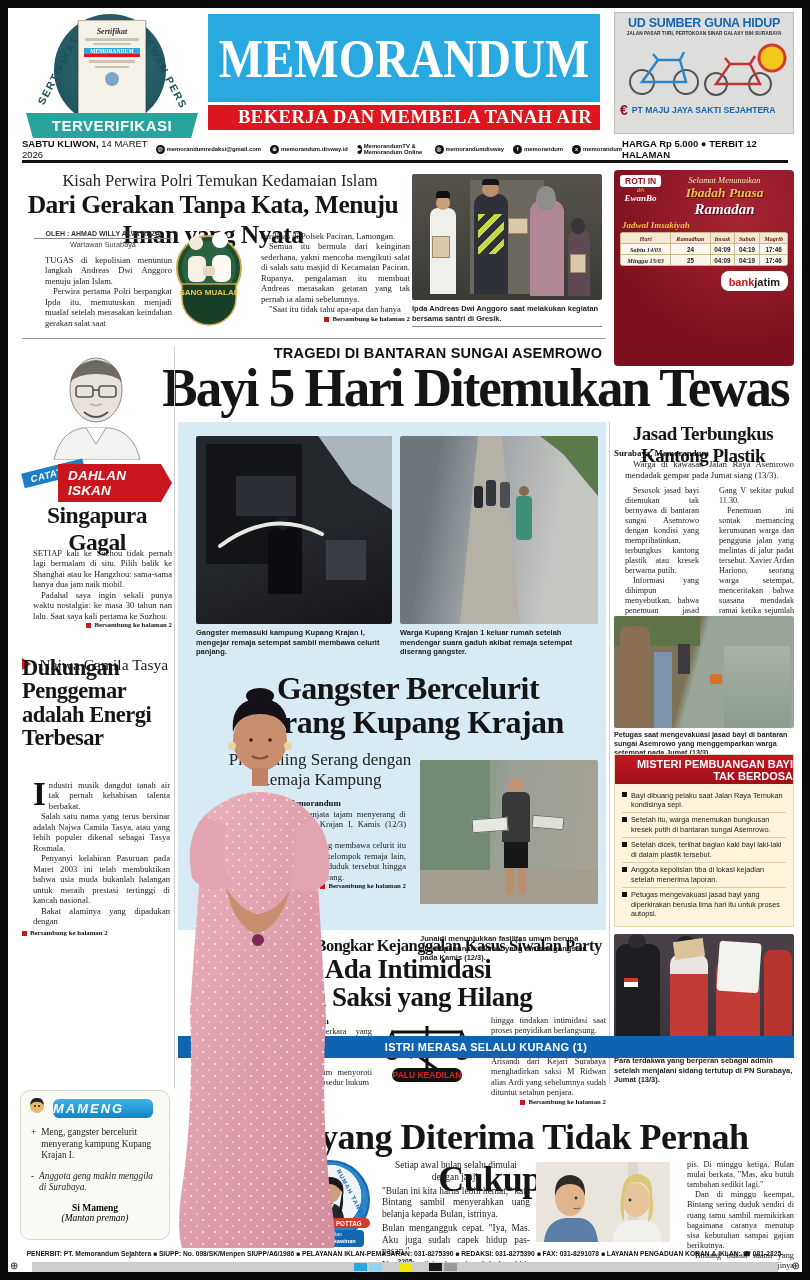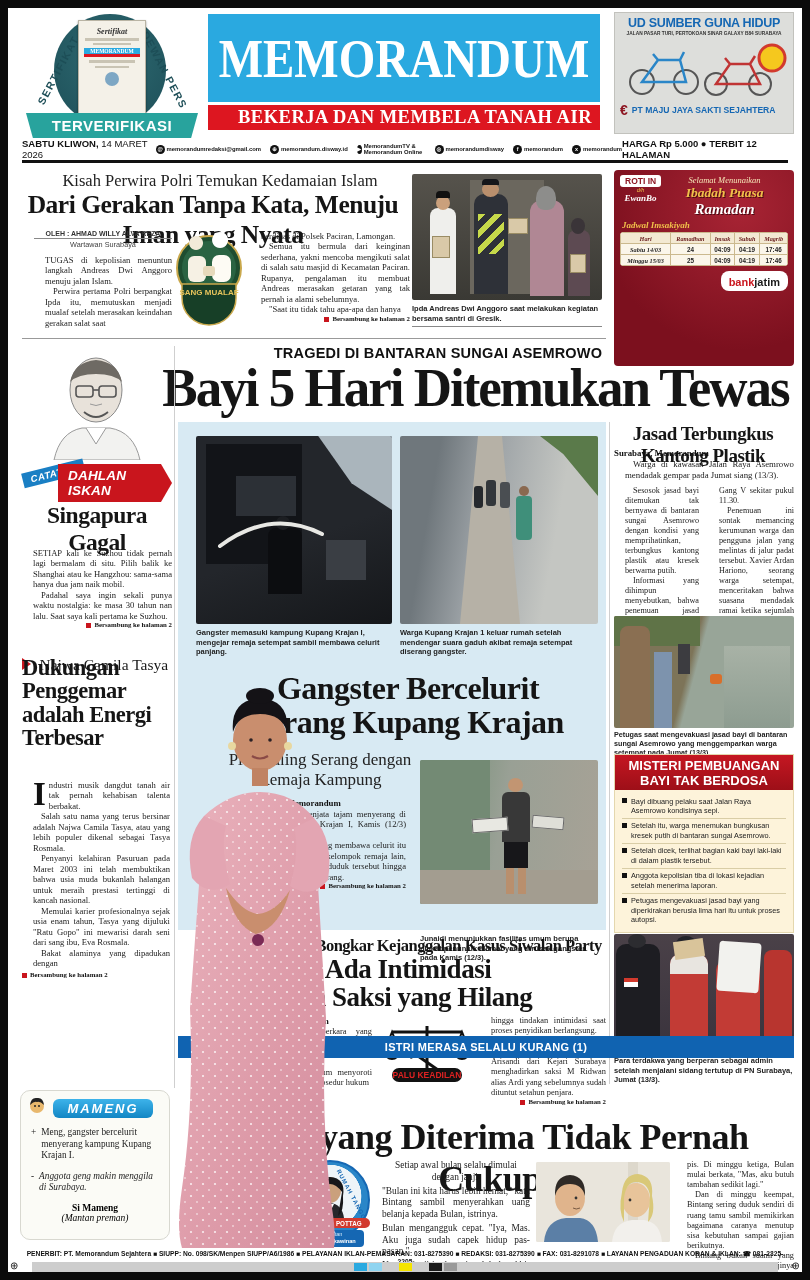--- a/index.html
+++ b/index.html
@@ -33,32 +33,32 @@
   .vb-circle{position:absolute;left:30px;top:2px;width:112px;height:112px;border-radius:50%;background:radial-gradient(circle at 50% 40%,#2e6a72,#1d4e57);}
   .vb-cert{position:absolute;left:54px;top:8px;width:66px;height:96px;background:#f4f1e8;border:1px solid #b9b4a4;box-shadow:0 1px 2px rgba(0,0,0,.4);}
   .vb-rib{position:absolute;left:2px;bottom:2px;width:172px;height:25px;background:#28a39d;display:flex;align-items:center;justify-content:center;color:#fff;font-weight:700;font-size:15px;letter-spacing:0.5px;clip-path:polygon(0 0,100% 0,96% 100%,4% 100%);}
   .vb-arc{position:absolute;font-weight:700;font-size:10.5px;color:#1d4e57;letter-spacing:1.5px;}
   .gline{height:2.5px;background:#c9c4b4;margin:2px 6px;}
   
   .flag-cat{position:absolute;left:0;top:8px;background:#1a7fc4;color:#fff;font-weight:700;font-style:italic;font-size:9.5px;padding:2px 8px;transform:rotate(-14deg);letter-spacing:0.5px;}
   .flag-main{position:absolute;left:36px;top:6px;background:#c9151d;color:#fff;font-weight:700;font-style:italic;font-size:13.5px;padding:4px 16px 4px 10px;clip-path:polygon(0 0,calc(100% - 11px) 0,100% 50%,calc(100% - 11px) 100%,0 100%);letter-spacing:0.2px;}
   
   .mbox{background:#fdf3da;border:1px solid #e4d7ae;padding:4px 7px 5px;}
-  .mbox-title{background:linear-gradient(#c51722,#9d0f18);color:#fff;font-weight:700;font-size:13px;text-align:center;padding:2.5px 0;margin:-4px -7px 4px;}
+  .mbox-title{background:linear-gradient(#c51722,#9d0f18);color:#fff;font-weight:700;font-size:11px;text-align:right;padding:2.5px 0;margin:-4px -7px 4px;}
   .mi{display:flex;gap:4px;font-size:7.3px;line-height:1.3;color:#222;padding:2.5px 0;border-bottom:1px solid #d9cda6;}
   .mi:last-child{border-bottom:none;}
   .mi .sq{flex:0 0 5px;width:5px;height:5px;background:#111;margin-top:1.5px;}
   
   .rtab{width:100%;border-collapse:collapse;background:#fbf6ea;border-radius:4px;overflow:hidden;font-size:6.3px;color:#222;}
   .rtab th{font-family:"Liberation Serif",serif;font-style:italic;font-weight:700;font-size:6.2px;color:#6b2020;border:1px solid #cbb98e;padding:1.5px 1px;background:#f3e9d2;}
   .rtab td{border:1px solid #cbb98e;text-align:center;font-weight:700;padding:1.5px 1px;}
   .rtab td:first-child{font-family:"Liberation Serif",serif;font-style:italic;}
   
   .mameng{background:#fbfbf6;border:1.5px solid #d8d8d0;border-radius:10px;padding:8px 10px;}
-  .mam-head{background:linear-gradient(#3db3ea,#1286c4);border-radius:6px;color:#fff;font-weight:700;font-style:italic;font-size:13px;letter-spacing:2px;text-align:center;padding:2px 0;width:100px;margin-left:22px;}
+  .mam-head{background:linear-gradient(#3db3ea,#1286c4);border-radius:6px;color:#fff;font-weight:700;font-style:italic;font-size:13px;letter-spacing:2px;padding:2px 0;width:100px;margin-left:22px;}
   .mam-item{font-family:"Liberation Serif",serif;font-size:9.3px;line-height:1.25;color:#1c1c1c;display:flex;gap:5px;margin-top:9px;}
   
   .bluebar{background:#1063b1;color:#fff;font-weight:700;font-size:11px;display:flex;align-items:center;justify-content:center;letter-spacing:0.3px;}
   .bt2{font-family:"Liberation Serif",serif;font-size:9.4px;line-height:1.25;text-align:justify;color:#1c1c1c;}
   .bt2 p{margin:0 0 2px;}
   .footline{font-size:6.7px;font-weight:700;color:#111;text-align:center;}
   .regbar{position:absolute;background:#cdcdcd;display:flex;align-items:center;justify-content:center;gap:2px;}
   .regbar i{display:block;width:13px;height:8px;}
   .drop{float:left;font-family:"Liberation Serif",serif;font-weight:700;font-size:33px;line-height:0.78;margin:2px 3px 0 0;color:#111;}
 </style>
@@ -279,21 +279,20 @@
 
   <div class="abs" style="left:14px;top:648px;width:160px;">
     <span style="display:inline-block;width:0;height:0;border-left:9px solid #c9151d;border-top:6px solid transparent;border-bottom:6px solid transparent;margin-right:4px;"></span>
     <span class="serif" style="font-size:15.5px;color:#1a1a1a;">Najwa Camila Tasya</span>
   </div>
   <div class="abs hl cond" style="left:14px;top:648px;width:152px;font-size:22.5px;line-height:1.04;">Dukungan Penggemar adalah Energi Terbesar</div>
   <div class="abs bt" style="left:14px;top:772px;width:148px;">
     <p class="nf"><span class="drop">I</span><span>ndustri musik dangdut tanah air tak pernah kehabisan talenta berbakat.</span></p>
     <p style="clear:none;">Salah satu nama yang terus bersinar adalah Najwa Camila Tasya, atau yang lebih populer dikenal sebagai Tasya Rosmala.</p>
     <p>Penyanyi kelahiran Pasuruan pada Maret 2003 ini telah membuktikan bahwa usia muda bukanlah halangan untuk meraih prestasi tertinggi di kancah nasional.</p>
-    <p>Memulai karier profesionalnya sejak usia enam tahun, Tasya yang dijuluki "Ratu Gopo" ini mewarisi darah seni dari sang ibu, Eva Rosmala.</p>
     <p>Bakat alaminya yang dipadukan dengan</p>
     <div class="cont" style="text-align:left;margin-top:2px;"><span class="rsq"></span><span>Bersambung ke halaman 2</span></div>
   </div>
 
   <div class="abs mameng" style="left:12px;top:1082px;width:150px;height:150px;box-sizing:border-box;">
     <div class="abs" style="left:6px;top:4px;width:20px;height:20px;">
       <svg width="20" height="20" viewBox="0 0 20 20">
           <circle cx="10" cy="11" r="7" fill="#e8b86d"></circle>
           <path d="M3,10 Q4,2 10,3 Q16,2 17,10 Q13,6 10,7 Q7,6 3,10" fill="#222"></path>
           <circle cx="8" cy="11" r="1" fill="#222"></circle>
@@ -391,21 +390,21 @@
     <div class="abs" style="left:64px;top:28px;width:12px;height:30px;background:#3c3c40;"></div>
     <div class="abs" style="left:96px;top:58px;width:12px;height:10px;background:#d96f2a;border-radius:3px;"></div>
     <div class="abs" style="left:110px;top:30px;width:66px;height:82px;background:linear-gradient(#a8b2a6,#8d9c90);"></div>
   </div>
   <div class="abs cap" style="left:606px;top:722px;width:180px;font-size:7.2px;">Petugas saat mengevakuasi jasad bayi di bantaran sungai Asemrowo yang menggemparkan warga setempat pada Jumat (13/3).</div>
 
   <div class="abs mbox" style="left:606px;top:746px;width:180px;box-sizing:border-box;">
     <div class="mbox-title">MISTERI PEMBUANGAN BAYI TAK BERDOSA</div>
     <div class="mi">
         <span class="sq"></span>
-        <span>Bayi dibuang pelaku saat Jalan Raya Asemrowo kondisinya sepi.</span>
+        <span>Bayi dibuang pelaku saat Jalan Raya Temukan kondisinya sepi.</span>
       </div>
     <div class="mi">
         <span class="sq"></span>
         <span>Setelah itu, warga menemukan bungkusan kresek putih di bantaran sungai Asemrowo.</span>
       </div>
     <div class="mi">
         <span class="sq"></span>
         <span>Setelah dicek, terlihat bagian kaki bayi laki-laki di dalam plastik tersebut.</span>
       </div>
     <div class="mi">

